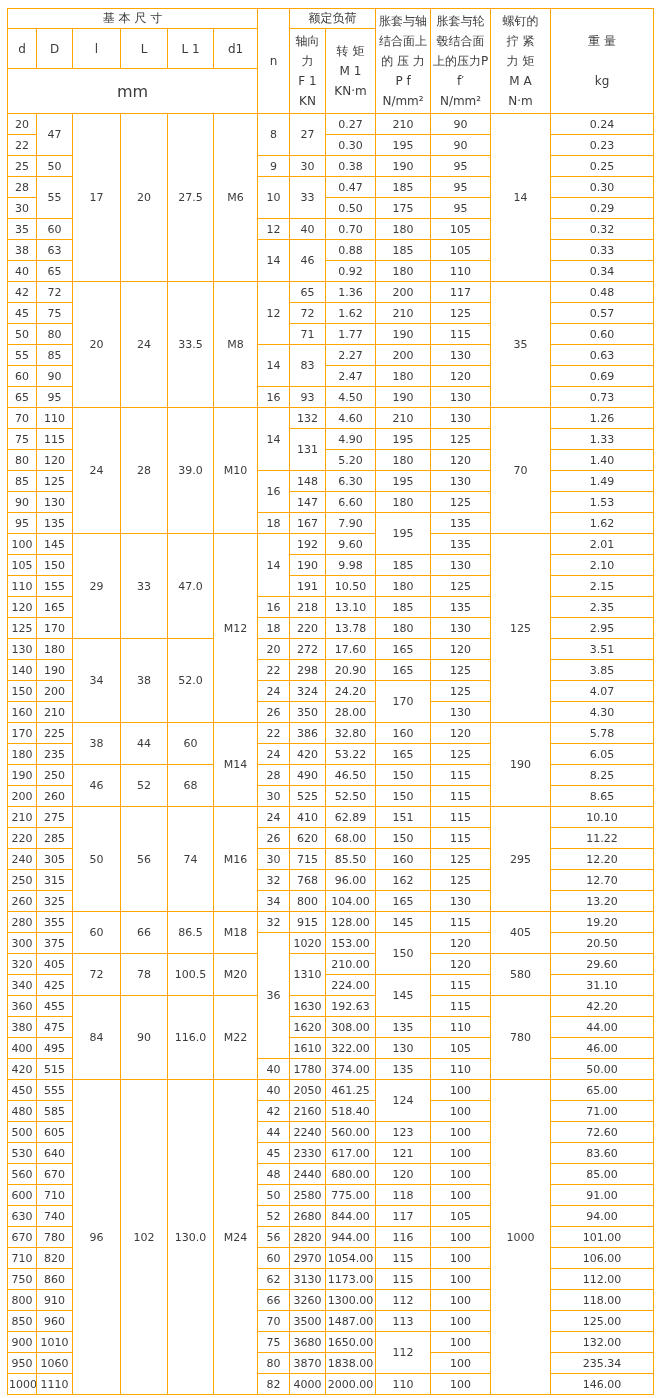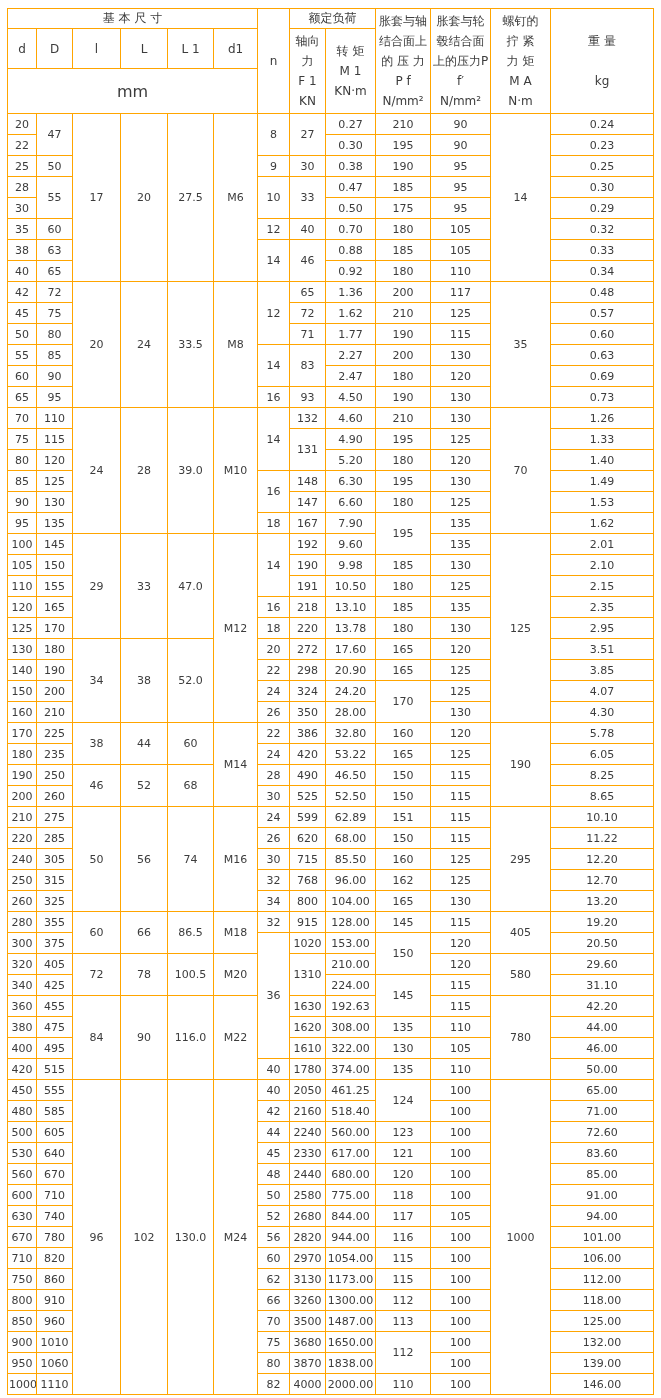--- a/index.html
+++ b/index.html
@@ -450,21 +450,21 @@
           <td>8.65</td>
         </tr>
         <tr>
           <td>210</td>
           <td>275</td>
           <td rowspan="5">50</td>
           <td rowspan="5">56</td>
           <td rowspan="5">74</td>
           <td rowspan="5">M16</td>
           <td>24</td>
-          <td>599</td>
+          <td>410</td>
           <td>62.89</td>
           <td>151</td>
           <td>115</td>
           <td rowspan="5">295</td>
           <td>10.10</td>
         </tr>
         <tr>
           <td>220</td>
           <td>285</td>
           <td>26</td>
@@ -725,21 +725,21 @@
           <td>100</td>
           <td>132.00</td>
         </tr>
         <tr>
           <td>950</td>
           <td>1060</td>
           <td>80</td>
           <td>3870</td>
           <td>1838.00</td>
           <td>100</td>
-          <td>139.00</td>
+          <td>235.34</td>
         </tr>
         <tr>
           <td>1000</td>
           <td>1110</td>
           <td>82</td>
           <td>4000</td>
           <td>2000.00</td>
           <td>110</td>
           <td>100</td>
           <td>146.00</td>

